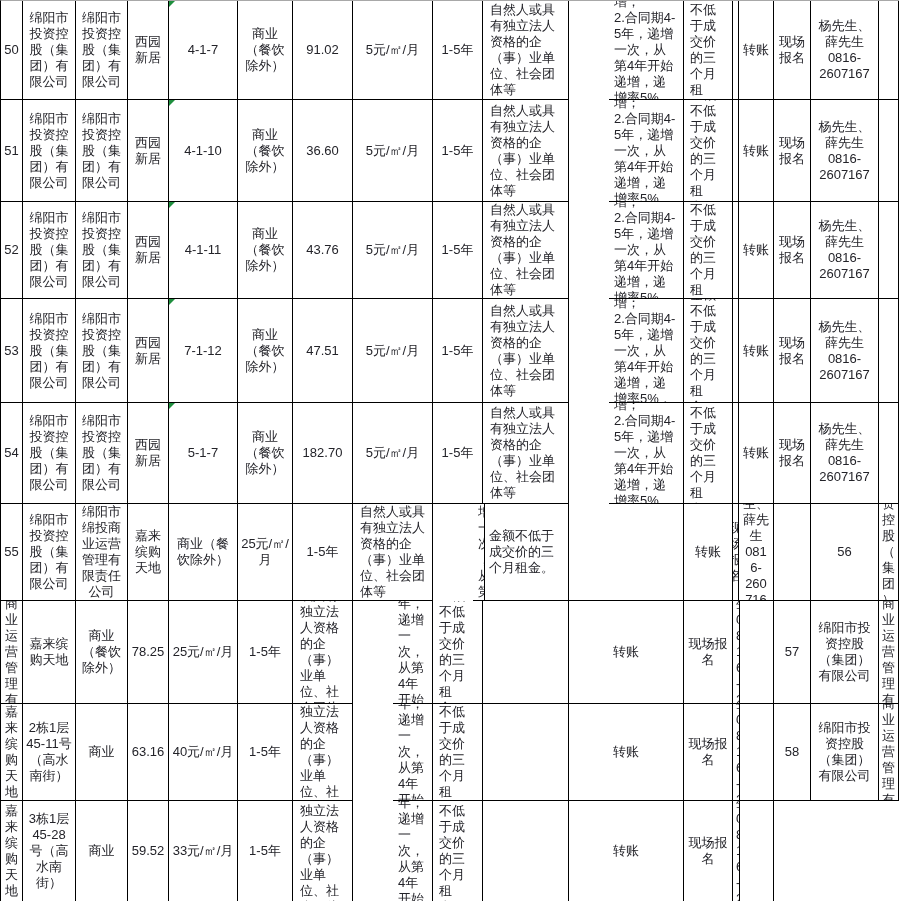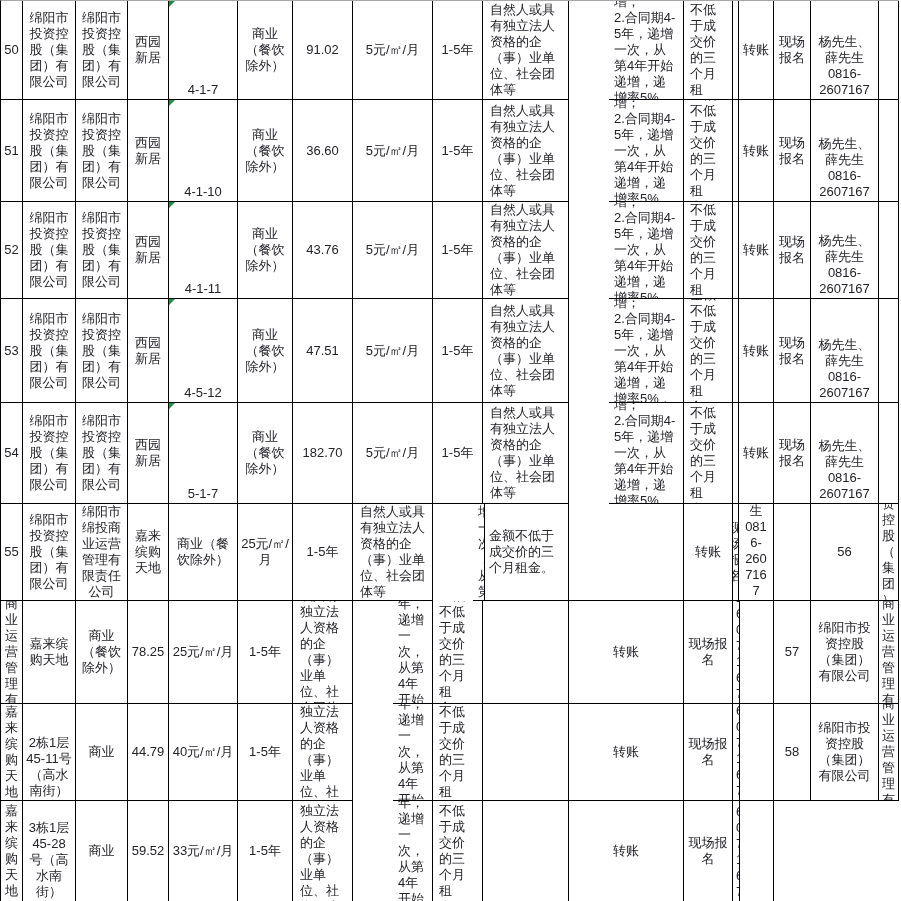--- a/index.html
+++ b/index.html
@@ -39,21 +39,21 @@
     padding: 1px 2px;
     word-break: break-word;
   }
   .cell.left {
     align-items: flex-start;
     text-align: left;
   }
   .c-elig   { padding: 2px 7px 2px 7px; }
   .c-terms  { padding: 2px 6px 2px 5px; white-space: pre-line; margin-left: 40px; }
   .c-deposit{ padding: 2px 5px 2px 6px; }
-  .c-unit, .c-contact { padding: 1px 3px; justify-content: flex-end; }
+  .c-unit, .c-contact { padding: 1px 3px; }
   .cell span { display: block; width: 100%; }
   .marker {
     position: absolute;
     top: 0; left: 0;
     width: 0; height: 0;
     border-top: 6px solid #1f8f3e;
     border-right: 6px solid transparent;
   }
 </style>
 </head>
@@ -134,21 +134,21 @@
     <span>0816-2607167</span>
   </div>
   <div class="cell c-gap"></div>
 
   <div class="cell c-no">53</div>
   <div class="cell c-owner">绵阳市投资控股（集团）有限公司</div>
   <div class="cell c-operator">绵阳市投资控股（集团）有限公司</div>
   <div class="cell c-location">西园新居</div>
   <div class="cell c-unit">
     <i class="marker"></i>
-    <span>4-5-12</span>
+    <span>7-1-12</span>
   </div>
   <div class="cell c-use">商业（餐饮除外）</div>
   <div class="cell c-area">47.51</div>
   <div class="cell c-price">5元/㎡/月</div>
   <div class="cell c-term">1-5年</div>
   <div class="cell c-elig left">自然人或具有独立法人资格的企（事）业单位、社会团体等</div>
   <div class="cell c-terms left">1.合同期1-3年无递增；
 2.合同期4-5年，递增一次，从第4年开始递增，递增率5%，第5年不递增。</div>
   <div class="cell c-deposit left">金额不低于成交价的三个月租金。</div>
   <div class="cell c-gap"></div>
@@ -228,21 +228,21 @@
 
   <div class="cell c-no">57</div>
   <div class="cell c-owner">绵阳市投资控股（集团）有限公司</div>
   <div class="cell c-operator">绵阳市绵投商业运营管理有限责任公司</div>
   <div class="cell c-location">嘉来缤购天地</div>
   <div class="cell c-unit">
 
     <span>2栋1层45-11号（高水南街）</span>
   </div>
   <div class="cell c-use">商业</div>
-  <div class="cell c-area">44.79</div>
+  <div class="cell c-area">63.16</div>
   <div class="cell c-price">40元/㎡/月</div>
   <div class="cell c-term">1-5年</div>
   <div class="cell c-elig left">自然人或具有独立法人资格的企（事）业单位、社会团体等</div>
   <div class="cell c-terms left">1.合同期1-3年无递增；
 2.合同期4-5年，递增一次，从第4年开始递增，递增率5%，第5年不递增。</div>
   <div class="cell c-deposit left">金额不低于成交价的三个月租金。</div>
   <div class="cell c-gap"></div>
   <div class="cell c-pay">转账</div>
   <div class="cell c-signup">现场报名</div>
   <div class="cell c-contact">

